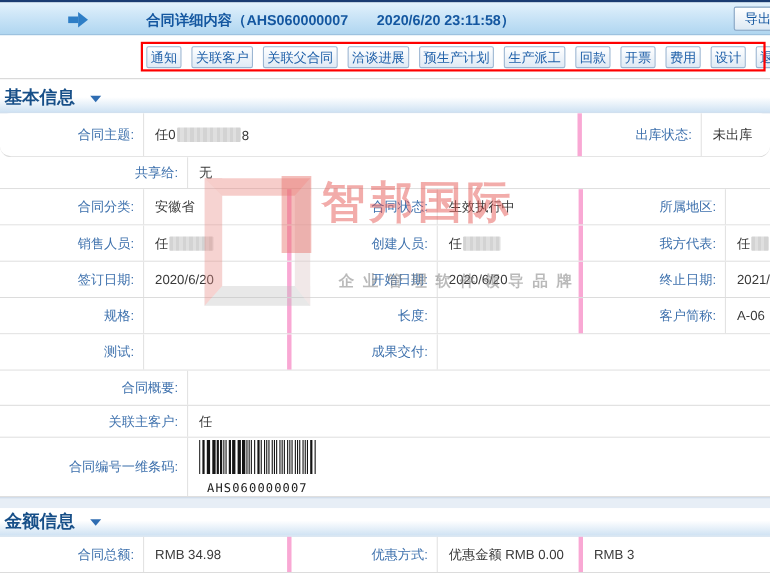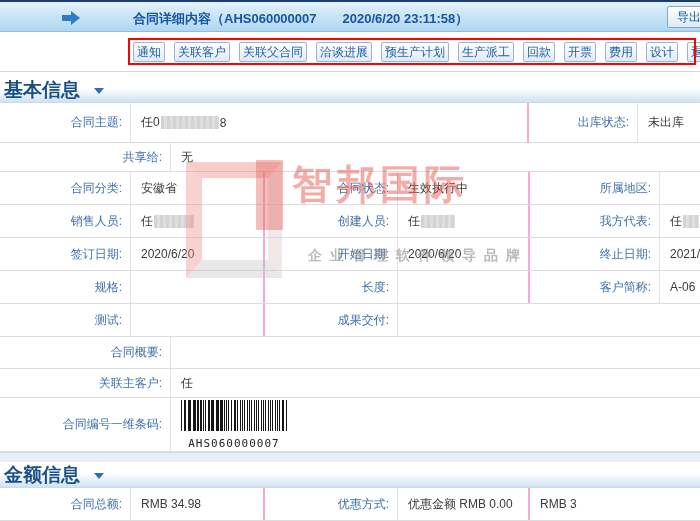--- a/index.html
+++ b/index.html
@@ -43,35 +43,35 @@
     position:absolute; left:128px; top:38px; width:568px; height:27px;
     border:2px solid #fe0000; z-index:3; pointer-events:none;
   }
   .separator { position:absolute; left:0; top:71px; width:700px; height:1px; background:#d6d6d6; }
   
   .content { position:absolute; left:0; top:77px; width:700px; }
   .section-bar {
     height:26px; line-height:25px; padding-left:4px;
     background:linear-gradient(180deg,#ffffff 45%,#cfe2f3 100%);
     border-bottom:1px solid #c9daeb;
-    color:#174f88; font-weight:bold; font-size:19px; cursor:pointer;
+    color:#174f88; font-weight:bold; font-size:16px; cursor:pointer;
   }
   .collapse-icon { display:inline-block; width:0; height:0; margin-left:14px;
     border-left:5px solid transparent; border-right:5px solid transparent;
     border-top:6px solid #2f6db2; vertical-align:middle; }
   .row { display:grid; align-items:center; background:#fff; border-bottom:1px solid #dcdcdc; }
   .row.h40{height:40px} .row.h33{height:33px} .row.h32{height:32px} .row.h29{height:29px} .row.h54{height:54px}
-  .g-subject { grid-template-columns:131px 398px 109px 1fr; }
+  .g-subject { grid-template-columns:131px 398px 109px 1fr;border-radius:10px; }
   .g-full    { grid-template-columns:131px 1fr;padding-left:40px; }
   .g-3col    { grid-template-columns:131px 134px 133px 132px 130px 1fr; }
   .g-2wide   { grid-template-columns:131px 134px 133px 1fr; }
   .cl { text-align:right; padding-right:8px; color:#3e71ad; white-space:nowrap; overflow:hidden;
         border-right:1px solid #e3e3e3; height:100%; display:flex; align-items:center; justify-content:flex-end; }
   .cv { padding-left:10px; color:#3a3a3a; white-space:nowrap; overflow:hidden; height:100%; display:flex; align-items:center; }
-  .cv.mid { border-right:2px solid #f9a8d4; }
+  .cv.mid { border-right:4px solid #f9a8d4; }
   .redact { display:inline-block; height:13px; margin:0 1px; border-radius:1px; vertical-align:middle;
     background:repeating-linear-gradient(90deg,#d3d3d3 0 3px,#dfdfdf 3px 6px); }
   .w58{width:58px} .w40{width:40px} .w34{width:34px} .w28{width:28px}
   
   .bc-cell { flex-direction:column; align-items:flex-start; justify-content:center; display:flex; }
   .barcode { display:flex; align-items:stretch; height:31px; width:106px; overflow:hidden; background:#fff; }
   .barcode i { display:block; background:#151515; height:100%; flex:none; }
   .barcode-text { width:106px; text-align:center; font-family:"DejaVu Sans Mono", monospace;
     font-size:11px; letter-spacing:1px; color:#222; margin-top:6px; }
   .section-gap { height:10px; background:#e7eef6; border-top:1px solid #cdd9e6; }

